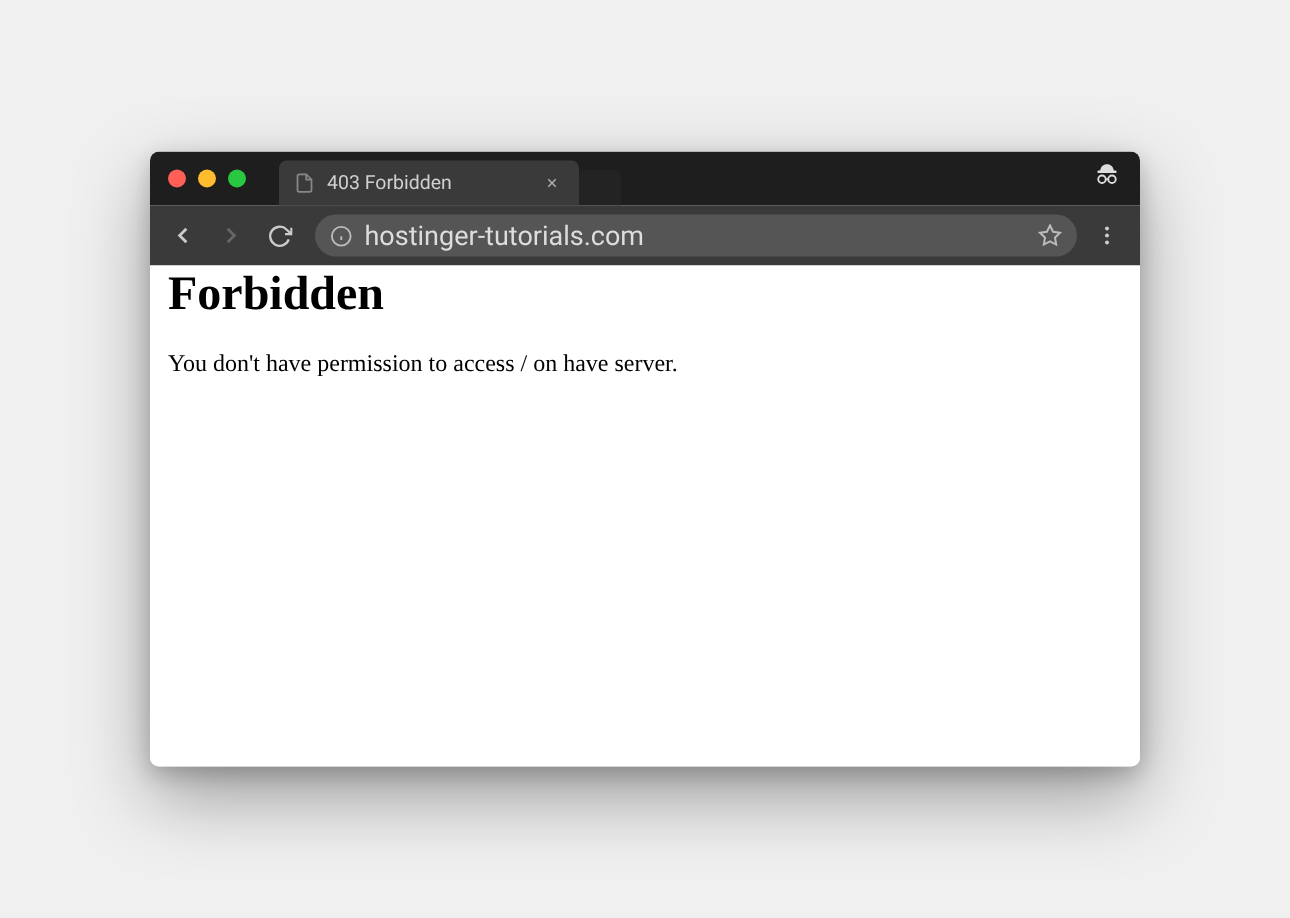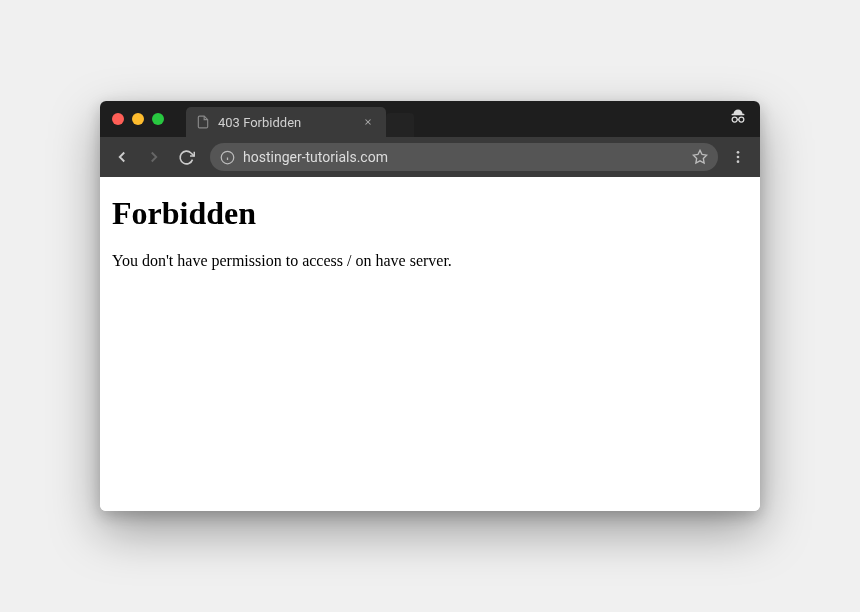--- a/index.html
+++ b/index.html
@@ -132,39 +132,39 @@
       gap: 8px;
       margin-left: 4px;
     }
     .info-icon {
       color: #bbb;
       display: flex;
       align-items: center;
     }
     .url-text {
       color: #ddd;
-      font-size: 14px;
+      font-size: 18px;
       flex: 1;
     }
     .star-icon {
       color: #bbb;
       display: flex;
     }
     .menu-btn {
       color: #ccc;
       width: 24px;
       display: flex;
       align-items: center;
       justify-content: center;
       cursor: pointer;
     }
     .page-content {
       flex: 1;
       background: #fff;
-      padding: 18px 12px;
+      padding: 0 12px;
     }
     .page-content h1 {
       font-family: "Times New Roman", Times, serif;
       font-size: 32px;
       font-weight: bold;
       color: #000;
       margin-bottom: 20px;
     }
     .page-content p {
       font-family: "Times New Roman", Times, serif;

